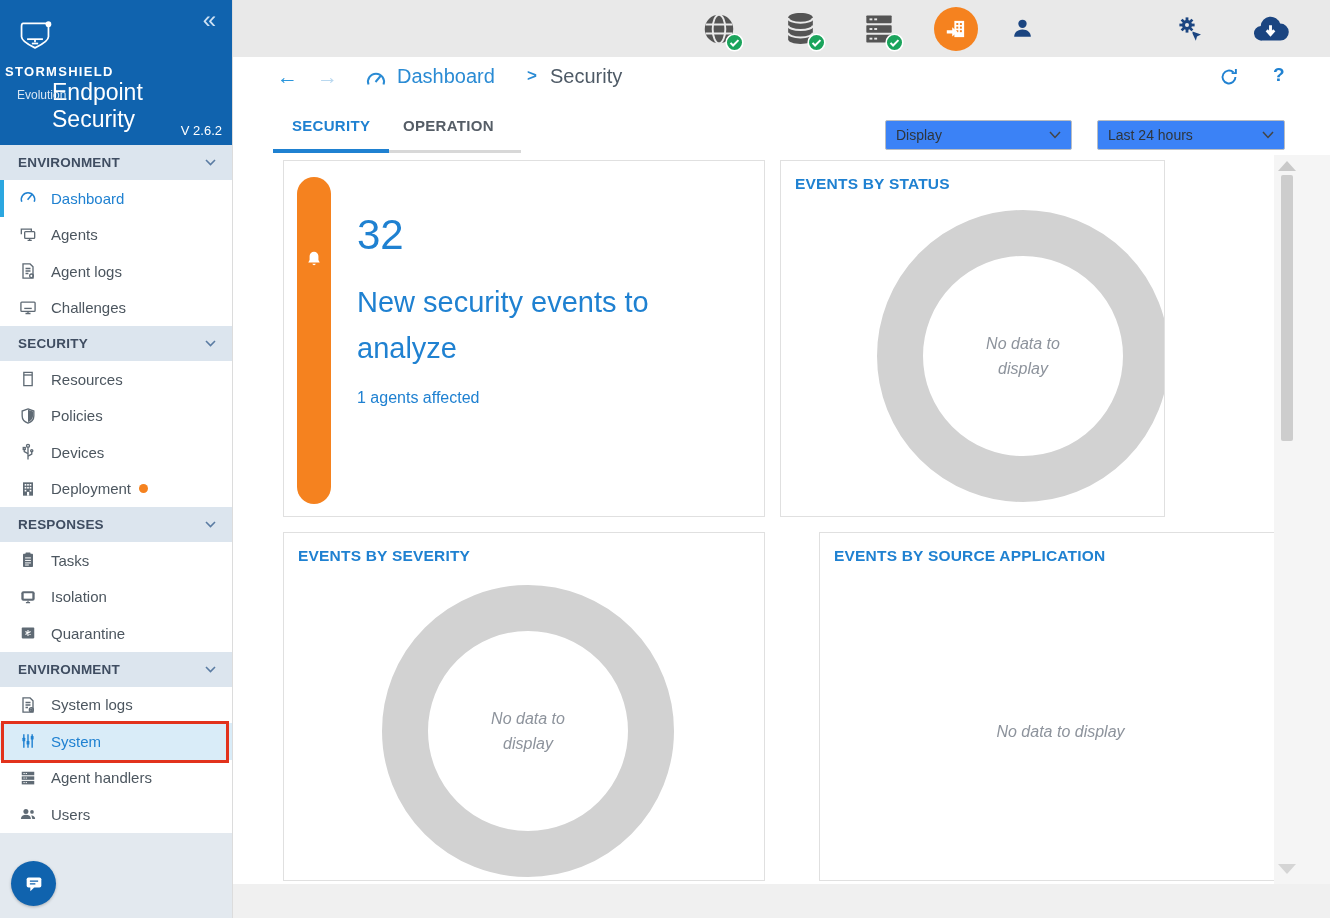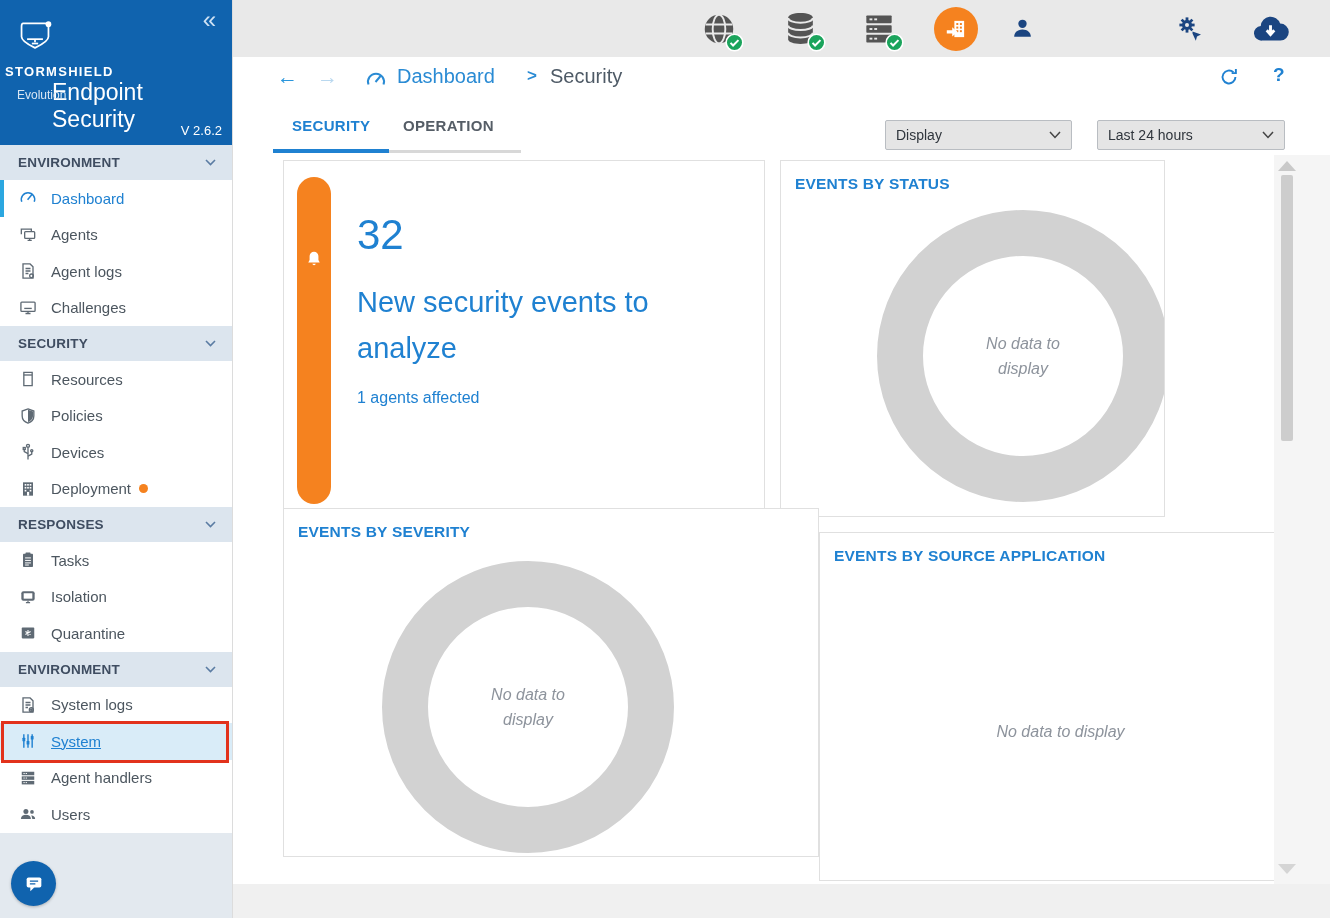--- a/index.html
+++ b/index.html
@@ -15,21 +15,21 @@
   .brand-edition { position:absolute; left:17px; top:88px; color:#d9e6f3; font-size:12px; font-weight:400; }
   .brand-version { position:absolute; right:10px; bottom:7px; color:#fff; font-size:13px; font-weight:normal; }
 
   .sb-header { display:flex; align-items:center; justify-content:space-between; height:35px; flex:0 0 35px; background:#dce5ee; padding:0 16px 0 18px; color:#3f4d61; font-size:13.5px; font-weight:600; letter-spacing:.2px; cursor:pointer; }
   .sb-header svg { stroke:#5b7ca3; }
   .sb-item { display:flex; align-items:center; height:36.5px; flex:0 0 36.5px; padding-left:18px; color:#4c565f; font-size:15px; position:relative; cursor:pointer; background:#fff; }
   .sb-item .ic { width:20px; height:20px; margin-right:13px; color:#5f6a74; display:flex; align-items:center; justify-content:center; flex:0 0 20px; }
   .sb-item.active { color:#1f81d1; }
   .sb-item.active .ic { color:#1f81d1; }
   .sb-item.active::before { content:""; position:absolute; left:0; top:0; bottom:0; width:4px; background:#2ba7e0; }
-  .sb-item.selected { background:#d9ecf8; color:#1f81d1;text-decoration:underline; }
+  .sb-item.selected { background:#d9ecf8; color:#1f81d1; }
   .sb-item.selected .ic { color:#1f81d1; }
   .red-box { position:absolute; left:1px; right:3px; top:-2px; bottom:-3px; border:3px solid #e2321c; z-index:3; pointer-events:none; }
   .orange-dot { width:9px; height:9px; border-radius:50%; background:#f5821f; margin-left:8px; display:inline-block; }
   .sb-bottom { flex:1 1 auto; background:#e3e9ef; position:relative; }
   .chat-fab { position:absolute; left:11px; top:28px; width:45px; height:45px; border-radius:50%; background:#1063ae; display:flex; align-items:center; justify-content:center; cursor:pointer; box-shadow:0 1px 3px rgba(0,0,0,.25); }
 
   
   .topbar { position:absolute; left:233px; top:0; width:1097px; height:57px; background:#e9e9e9; }
   .status-ic { position:absolute; top:8px; width:44px; height:44px; }
   .status-ic .main-svg { position:absolute; left:2px; top:2px; }
@@ -48,28 +48,28 @@
   .bc-cur  { position:absolute; left:317px; top:8px; font-size:20px; color:#4e5a66; }
   .refresh-ic { position:absolute; left:985px; top:9px; cursor:pointer; }
   .help-ic { position:absolute; left:1040px; top:7px; font-size:19px; font-weight:bold; color:#1f81d1; cursor:pointer; }
 
   .tab { position:absolute; top:60px; font-size:15px; font-weight:600; letter-spacing:.3px; cursor:pointer; }
   .tab.t1 { left:59px; color:#1f81d1; }
   .tab.t2 { left:170px; color:#555d66; }
   .tab-line-blue { position:absolute; left:40px; top:92px; width:116px; height:4px; background:#1f81d1; }
   .tab-line-gray { position:absolute; left:156px; top:93px; width:132px; height:3px; background:#d8d8d8; }
 
-  .dropdown { position:absolute; top:63px; height:30px; background:#e5e5e5; border:1px solid #b9bdc2; border-radius:2px; display:flex; align-items:center; justify-content:space-between; padding:0 10px; font-size:14px; color:#2f353c; cursor:pointer; }
+  .dropdown { position:absolute; top:63px; height:30px; background:#3b82f6; border:1px solid #b9bdc2; border-radius:2px; display:flex; align-items:center; justify-content:space-between; padding:0 10px; font-size:14px; color:#2f353c; cursor:pointer; }
   .dd1 { left:652px; width:187px; }
   .dd2 { left:864px; width:188px; }
 
   .card { position:absolute; background:#fff; border:1px solid #e0e0e0; overflow:hidden; }
   .c1 { left:50px; top:103px; width:482px; height:357px; }
   .c2 { left:547px; top:103px; width:385px; height:357px; }
-  .c3 { left:50px; top:451px; width:536px; height:349px; }
+  .c3 { left:50px; top:475px; width:482px; height:349px; }
   .c4 { left:547px; top:475px; width:483px; height:349px;margin-left:39px; }
   .card-title { position:absolute; left:14px; top:14px; font-size:15.5px; font-weight:bold; color:#1f81d1; letter-spacing:.2px; }
 
   .alert-bar { position:absolute; left:13px; top:16px; width:34px; height:327px; background:#f5821f; border-radius:17px; }
   .alert-bell { position:absolute; left:7px; top:72px; }
   .alert-count { position:absolute; left:73px; top:50px; font-size:42px; color:#1f81d1; }
   .alert-title { position:absolute; left:73px; top:118px; width:320px; font-size:29px; line-height:46px; color:#1f81d1; }
   .alert-link { position:absolute; left:73px; top:228px; font-size:16px; color:#1f81d1; cursor:pointer; }
 
   .donut { position:absolute; width:292px; height:292px; border:46px solid #d2d2d2; border-radius:50%; }

